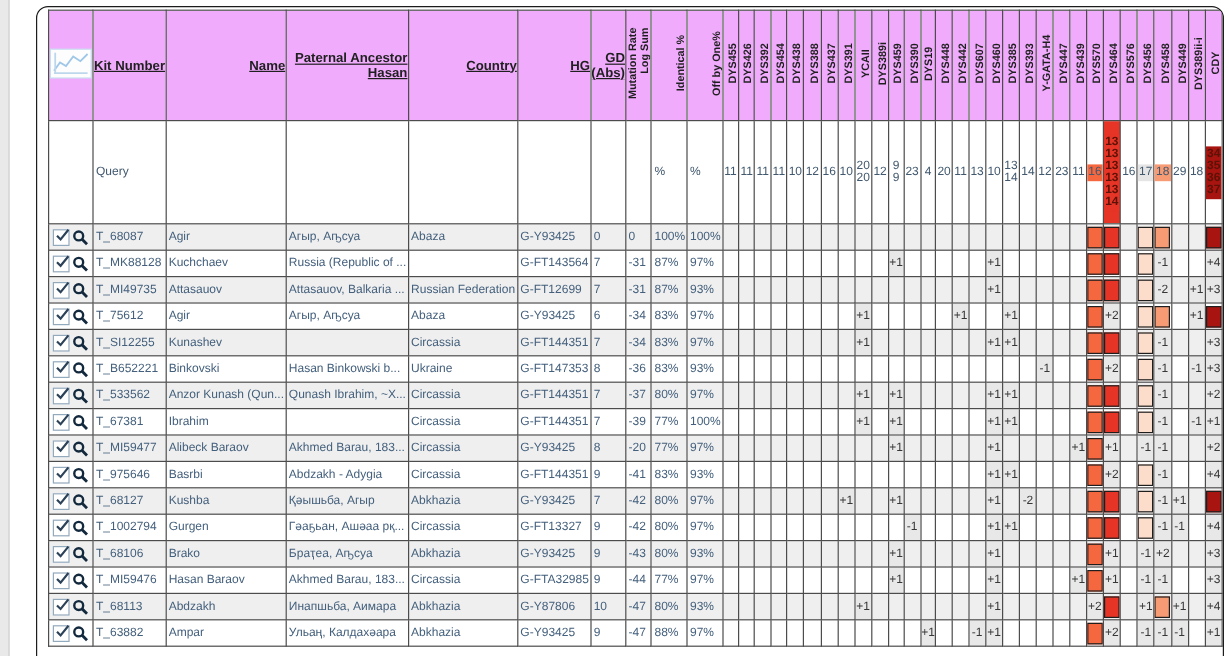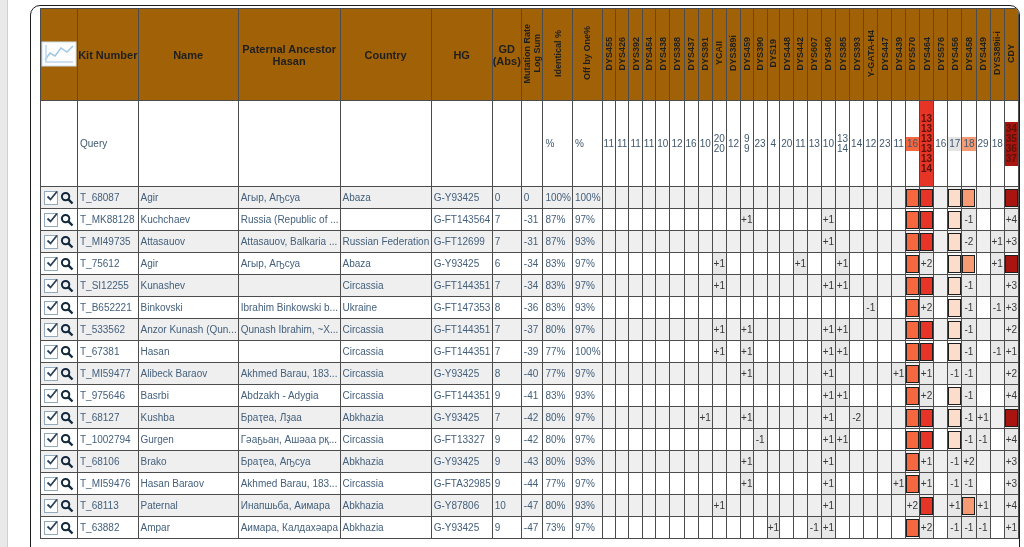--- a/index.html
+++ b/index.html
@@ -2,21 +2,21 @@
 <html><head>
 <meta charset="utf-8">
 <style>
   html,body{margin:0;padding:0;background:#fff;width:1024px;height:547px;overflow:hidden;
     font-family:"Liberation Sans","DejaVu Sans",sans-serif;}
   .left-strip{position:absolute;left:0;top:0;width:7px;height:547px;background:#e9e9e9;border-right:1px solid #d0d0d0;}
   .frame{position:absolute;left:30px;top:5px;width:990px;height:560px;border:1px solid #1c1c1c;
     border-radius:10px 10px 0 0;box-sizing:border-box;overflow:hidden;}
   table{border-collapse:collapse;table-layout:fixed;margin:2px 0 0 9px;}
   th,td{border:1px solid #4c4c4c;padding:0;overflow:hidden;box-sizing:border-box;}
-  thead th{background:#a16207;color:#1f1f1f;font-size:11px;font-weight:bold;text-align:center;vertical-align:middle;}
+  thead th{background:#f0abfc;color:#1f1f1f;font-size:11px;font-weight:bold;text-align:right;vertical-align:middle;text-decoration:underline;}
   .vh{writing-mode:vertical-rl;transform:rotate(180deg);white-space:pre;display:inline-block;
     font-size:9px;font-weight:bold;color:#1f1f1f;line-height:10px;}
   .hdr-row{height:92px;}
   .query-row{height:86px;}
   .query-row td{font-size:10px;color:#41586e;vertical-align:middle;}
   tbody tr{height:22px;}
   tbody td{font-size:10px;color:#44607c;white-space:nowrap;}
   tbody tr.stripe td{background:#efefef;}
   td.txt{padding:0 1px 0 2px;text-align:left;}
   td.mk{text-align:center;padding:0;}
@@ -455,21 +455,21 @@
                 </svg>
               </span>
               <span class="mag"><svg width="14" height="14" viewBox="0 0 14 14">
                   <circle cx="5.6" cy="5.6" r="3.7" fill="none" stroke="#13293e" stroke-width="2"></circle>
                   <line x1="8.4" y1="8.4" x2="12.5" y2="12.5" stroke="#13293e" stroke-width="2.4"></line>
                 </svg></span>
             </div>
           </td>
           <td class="txt">T_B652221</td>
           <td class="txt">Binkovski</td>
-          <td class="txt">Ibrahim Binkowski b...</td>
+          <td class="txt">Hasan Binkowski b...</td>
           <td class="txt">Ukraine</td>
           <td class="txt">G-FT147353</td>
           <td class="txt">8</td>
           <td class="txt">-36</td>
           <td class="txt">83%</td>
           <td class="txt">93%</td>
           <td class="mk"></td>
           <td class="mk"></td>
           <td class="mk"></td>
           <td class="mk"></td>
@@ -562,21 +562,21 @@
                   <polyline points="2.5,7.5 5.5,10.5 12,2.5" fill="none" stroke="#2c4259" stroke-width="1.8"></polyline>
                 </svg>
               </span>
               <span class="mag"><svg width="14" height="14" viewBox="0 0 14 14">
                   <circle cx="5.6" cy="5.6" r="3.7" fill="none" stroke="#13293e" stroke-width="2"></circle>
                   <line x1="8.4" y1="8.4" x2="12.5" y2="12.5" stroke="#13293e" stroke-width="2.4"></line>
                 </svg></span>
             </div>
           </td>
           <td class="txt">T_67381</td>
-          <td class="txt">Hasan</td>
+          <td class="txt">Ibrahim</td>
           <td class="txt"></td>
           <td class="txt">Circassia</td>
           <td class="txt">G-FT144351</td>
           <td class="txt">7</td>
           <td class="txt">-39</td>
           <td class="txt">77%</td>
           <td class="txt">100%</td>
           <td class="mk"></td>
           <td class="mk"></td>
           <td class="mk"></td>
@@ -621,21 +621,21 @@
                   <line x1="8.4" y1="8.4" x2="12.5" y2="12.5" stroke="#13293e" stroke-width="2.4"></line>
                 </svg></span>
             </div>
           </td>
           <td class="txt">T_MI59477</td>
           <td class="txt">Alibeck Baraov</td>
           <td class="txt">Akhmed Barau, 183...</td>
           <td class="txt">Circassia</td>
           <td class="txt">G-Y93425</td>
           <td class="txt">8</td>
-          <td class="txt">-40</td>
+          <td class="txt">-20</td>
           <td class="txt">77%</td>
           <td class="txt">97%</td>
           <td class="mk"></td>
           <td class="mk"></td>
           <td class="mk"></td>
           <td class="mk"></td>
           <td class="mk"></td>
           <td class="mk"></td>
           <td class="mk"></td>
           <td class="mk"></td>
@@ -725,21 +725,21 @@
                 </svg>
               </span>
               <span class="mag"><svg width="14" height="14" viewBox="0 0 14 14">
                   <circle cx="5.6" cy="5.6" r="3.7" fill="none" stroke="#13293e" stroke-width="2"></circle>
                   <line x1="8.4" y1="8.4" x2="12.5" y2="12.5" stroke="#13293e" stroke-width="2.4"></line>
                 </svg></span>
             </div>
           </td>
           <td class="txt">T_68127</td>
           <td class="txt">Kushba</td>
-          <td class="txt">Браҭеа, Лҙаа</td>
+          <td class="txt">Қәышьба, Агыр</td>
           <td class="txt">Abkhazia</td>
           <td class="txt">G-Y93425</td>
           <td class="txt">7</td>
           <td class="txt">-42</td>
           <td class="txt">80%</td>
           <td class="txt">97%</td>
           <td class="mk"></td>
           <td class="mk"></td>
           <td class="mk"></td>
           <td class="mk"></td>
@@ -940,21 +940,21 @@
                   <polyline points="2.5,7.5 5.5,10.5 12,2.5" fill="none" stroke="#2c4259" stroke-width="1.8"></polyline>
                 </svg>
               </span>
               <span class="mag"><svg width="14" height="14" viewBox="0 0 14 14">
                   <circle cx="5.6" cy="5.6" r="3.7" fill="none" stroke="#13293e" stroke-width="2"></circle>
                   <line x1="8.4" y1="8.4" x2="12.5" y2="12.5" stroke="#13293e" stroke-width="2.4"></line>
                 </svg></span>
             </div>
           </td>
           <td class="txt">T_68113</td>
-          <td class="txt">Paternal</td>
+          <td class="txt">Abdzakh</td>
           <td class="txt">Инапшьба, Аимара</td>
           <td class="txt">Abkhazia</td>
           <td class="txt">G-Y87806</td>
           <td class="txt">10</td>
           <td class="txt">-47</td>
           <td class="txt">80%</td>
           <td class="txt">93%</td>
           <td class="mk"></td>
           <td class="mk"></td>
           <td class="mk"></td>
@@ -995,26 +995,26 @@
                 </svg>
               </span>
               <span class="mag"><svg width="14" height="14" viewBox="0 0 14 14">
                   <circle cx="5.6" cy="5.6" r="3.7" fill="none" stroke="#13293e" stroke-width="2"></circle>
                   <line x1="8.4" y1="8.4" x2="12.5" y2="12.5" stroke="#13293e" stroke-width="2.4"></line>
                 </svg></span>
             </div>
           </td>
           <td class="txt">T_63882</td>
           <td class="txt">Ampar</td>
-          <td class="txt">Аимара, Калдахәара</td>
+          <td class="txt">Ульаң, Калдахәара</td>
           <td class="txt">Abkhazia</td>
           <td class="txt">G-Y93425</td>
           <td class="txt">9</td>
           <td class="txt">-47</td>
-          <td class="txt">73%</td>
+          <td class="txt">88%</td>
           <td class="txt">97%</td>
           <td class="mk"></td>
           <td class="mk"></td>
           <td class="mk"></td>
           <td class="mk"></td>
           <td class="mk"></td>
           <td class="mk"></td>
           <td class="mk"></td>
           <td class="mk"></td>
           <td class="mk"></td>

